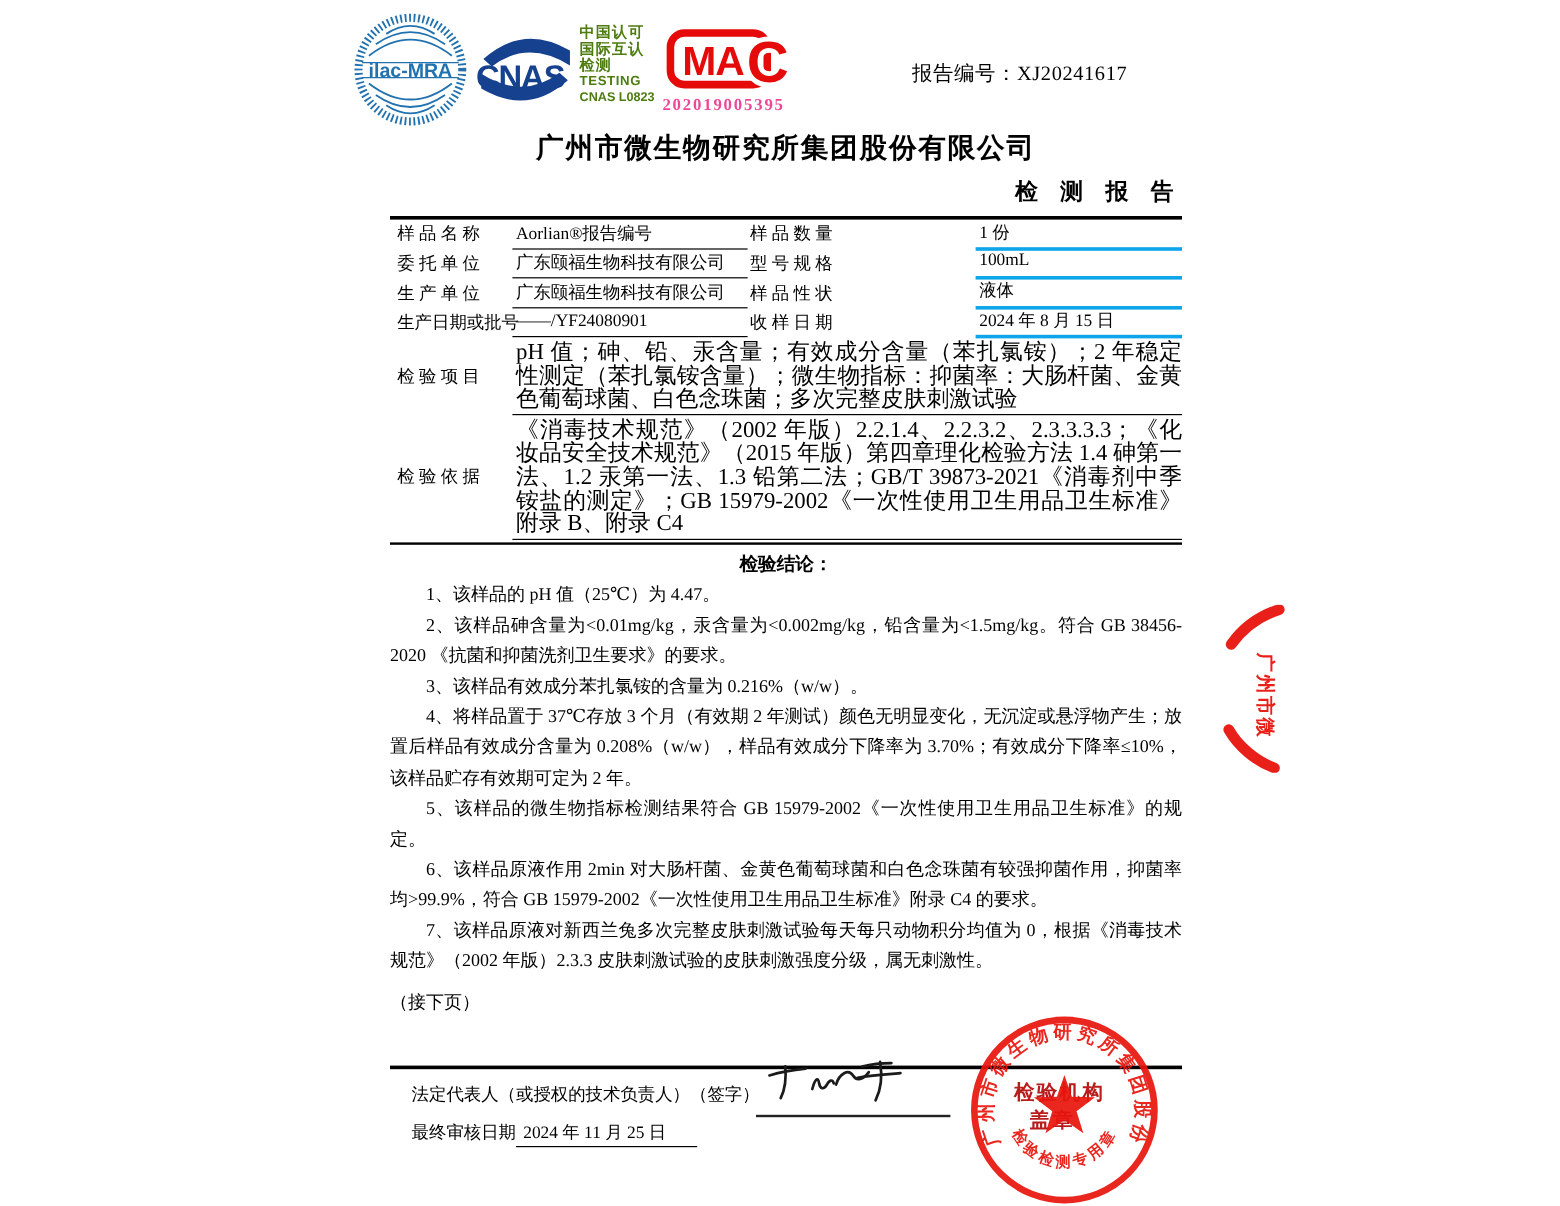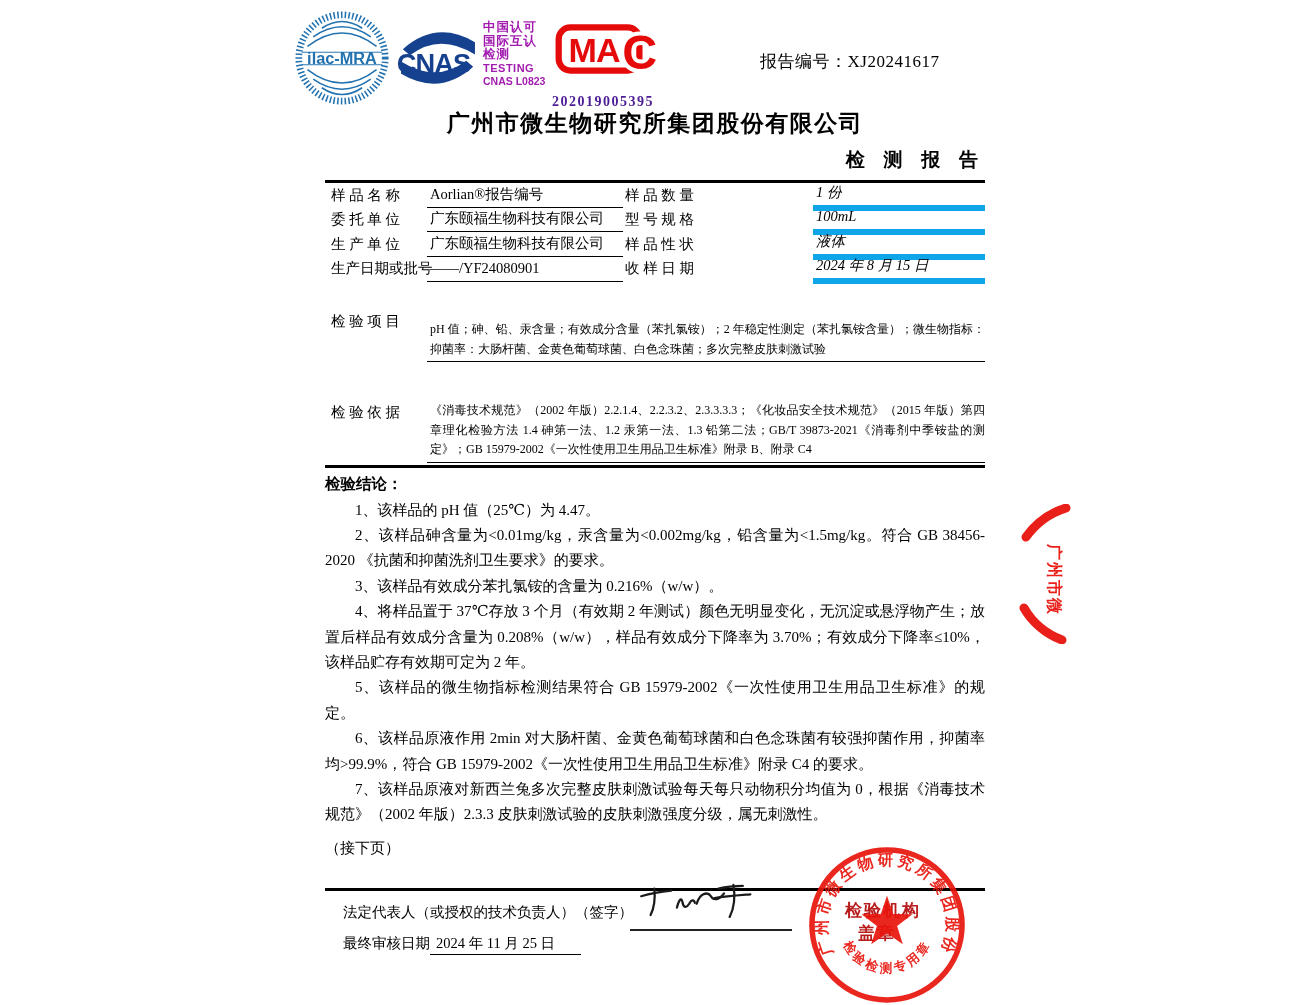--- a/index.html
+++ b/index.html
@@ -1,51 +1,51 @@
 <!DOCTYPE html>
 <html><head>
 <meta charset="utf-8">
 <style>
   html,body{margin:0;padding:0;background:#fff;}
   .page{position:relative;width:1300px;height:1005px;background:#fff;overflow:hidden;
         font-family:"Liberation Serif","DejaVu Serif",serif;color:#000;}
 
   
   .logo-abs{position:absolute;}
-  .cnas-caption{position:absolute;left:483px;top:21px;color:#a21caf;font-weight:bold;
+  .cnas-caption{position:absolute;left:483px;top:21px;color:#4d7c0f;font-weight:bold;
                 font-family:"Liberation Sans","DejaVu Sans",sans-serif;}
   .cnas-caption .cn{font-size:12.5px;line-height:13.5px;letter-spacing:1px;}
   .cnas-caption .en{font-size:11px;line-height:13px;letter-spacing:.5px;}
   .cnas-caption .en2{font-size:10.5px;line-height:13px;}
-  .cma-number{margin-top:15px;color:#4c1d95;font-weight:bold;font-size:14px;letter-spacing:1.5px;
+  .cma-number{margin-top:1px;color:#ec4899;font-weight:bold;font-size:14px;letter-spacing:1.5px;
               font-family:"Liberation Serif",serif;}
   .report-no{position:absolute;left:760px;top:50px;font-size:17px;letter-spacing:.5px;}
 
   
   .content{position:absolute;left:325px;top:108px;width:660px;}
   .company-title{margin:0;font-size:23px;font-weight:bold;text-align:center;letter-spacing:1.5px;}
   .report-title{margin:8px 0 0;font-size:19px;font-weight:bold;text-align:right;letter-spacing:7px;}
   .rule{height:2.6px;background:#000;margin-top:7px;}
 
   
   .frow{display:grid;grid-template-columns:102px 196px 190px 172px;height:24.6px;
         align-items:center;font-size:14.5px;white-space:nowrap;}
   .frow .fl{padding-left:6px;}
   .frow .fv1{border-bottom:1px solid #000;height:100%;display:flex;align-items:center;padding-left:3px;}
   .frow .fl2{padding-left:2px;}
-  .frow .fv2{border-bottom:6px solid #0ea5e9;height:100%;display:flex;align-items:center;padding-left:3px;font-style:italic;}
+  .frow .fv2{border-bottom:3px solid #0ea5e9;height:100%;display:flex;align-items:center;padding-left:3px;}
 
   
   .blk{display:grid;grid-template-columns:102px 558px;}
   .blk .bl{padding-left:6px;display:flex;align-items:center;font-size:14.5px;white-space:nowrap;}
-  .blk .bt{font-size:12px;line-height:19.6px;padding:3px 0 2px 3px;text-align:justify;margin-top:36px;}
+  .blk .bt{font-size:19px;line-height:19.6px;padding:3px 0 2px 3px;text-align:justify;}
   .blk.ul .bt{border-bottom:1px solid #000;}
 
   
-  .concl-h{margin:6px 0 3px;font-size:15.5px;font-weight:bold;}
+  .concl-h{margin:6px 0 3px;font-size:15.5px;font-weight:bold;text-align:center;}
   .citem{margin:0;font-size:15px;line-height:25.4px;text-indent:2em;text-align:justify;}
   .cont{margin:11px 0 0;font-size:15px;}
 
   
   .rule2{position:absolute;left:325px;top:888px;width:660px;height:3px;background:#000;}
   .legal-row{position:absolute;left:343px;top:903px;font-size:14.5px;}
   .sig-line{position:absolute;left:630px;top:905px;width:162px;height:24px;border-bottom:2px solid #222;}
   .sig-svg{position:absolute;left:628px;top:876px;}
   .review-row{position:absolute;left:343px;top:934px;font-size:14.5px;}
   .review-date{border-bottom:1.5px solid #000;padding:0 26px 3px 6px;}

